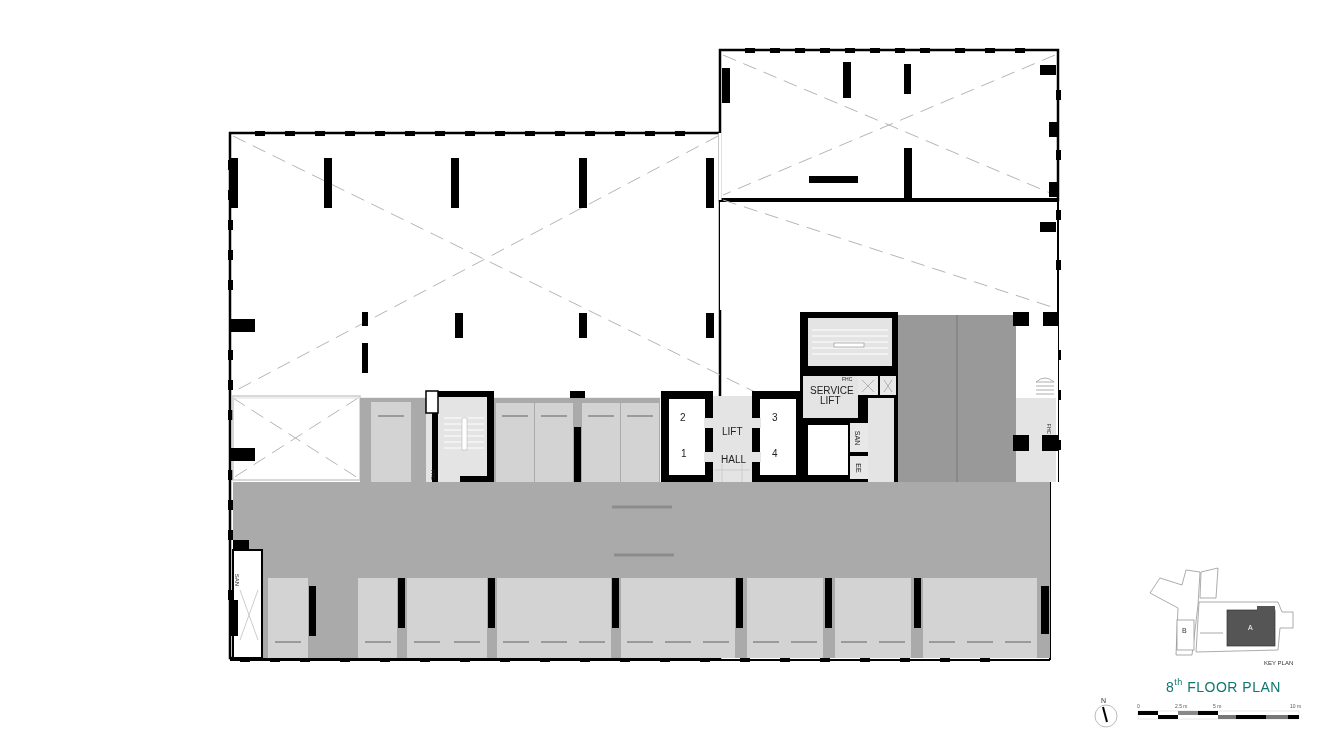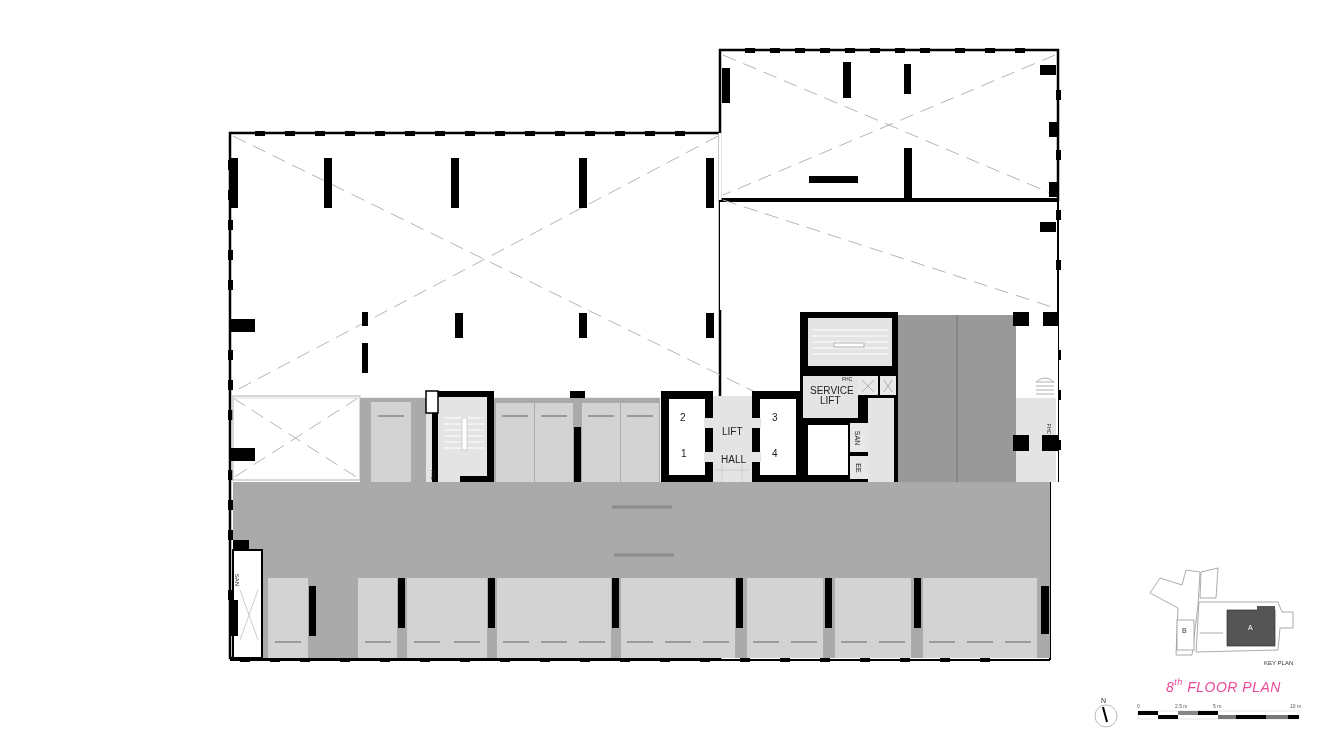--- a/index.html
+++ b/index.html
@@ -1,21 +1,21 @@
 <!DOCTYPE html>
 <html><head>
 <meta charset="utf-8">
 <style>
   html, body { margin: 0; padding: 0; background: #ffffff; }
   body { width: 1342px; height: 754px; position: relative; overflow: hidden; font-family: "Liberation Sans", sans-serif; }
   #plan { position: absolute; left: 0; top: 0; width: 1342px; height: 754px; }
   .lbl { position: absolute; font-family: "Liberation Sans", sans-serif; color: #222; font-size: 10px; line-height: 10px; text-align: center; white-space: nowrap; }
   .lbl.small { font-size: 7px; }
   .rot { transform: rotate(90deg); transform-origin: center center; }
-  .title { position: absolute; left: 1166px; top: 678px; font-size: 14px; color: #ec4899; letter-spacing: 0.5px; white-space: nowrap; font-style: italic; }
+  .title { position: absolute; left: 1166px; top: 678px; font-size: 14px; color: #0f766e; letter-spacing: 0.5px; white-space: nowrap; }
   .title sup { font-size: 9px; position: relative; top: -1px; }
   .keylbl { position: absolute; font-size: 6px; color: #333; white-space: nowrap; }
   .scale-lbl { position: absolute; font-size: 5px; color: #555; top: 703px; white-space: nowrap; }
 </style>
 </head>
 <body>
 
 <svg id="plan" viewBox="0 0 1342 754" xmlns="http://www.w3.org/2000/svg">
 
   <g>

